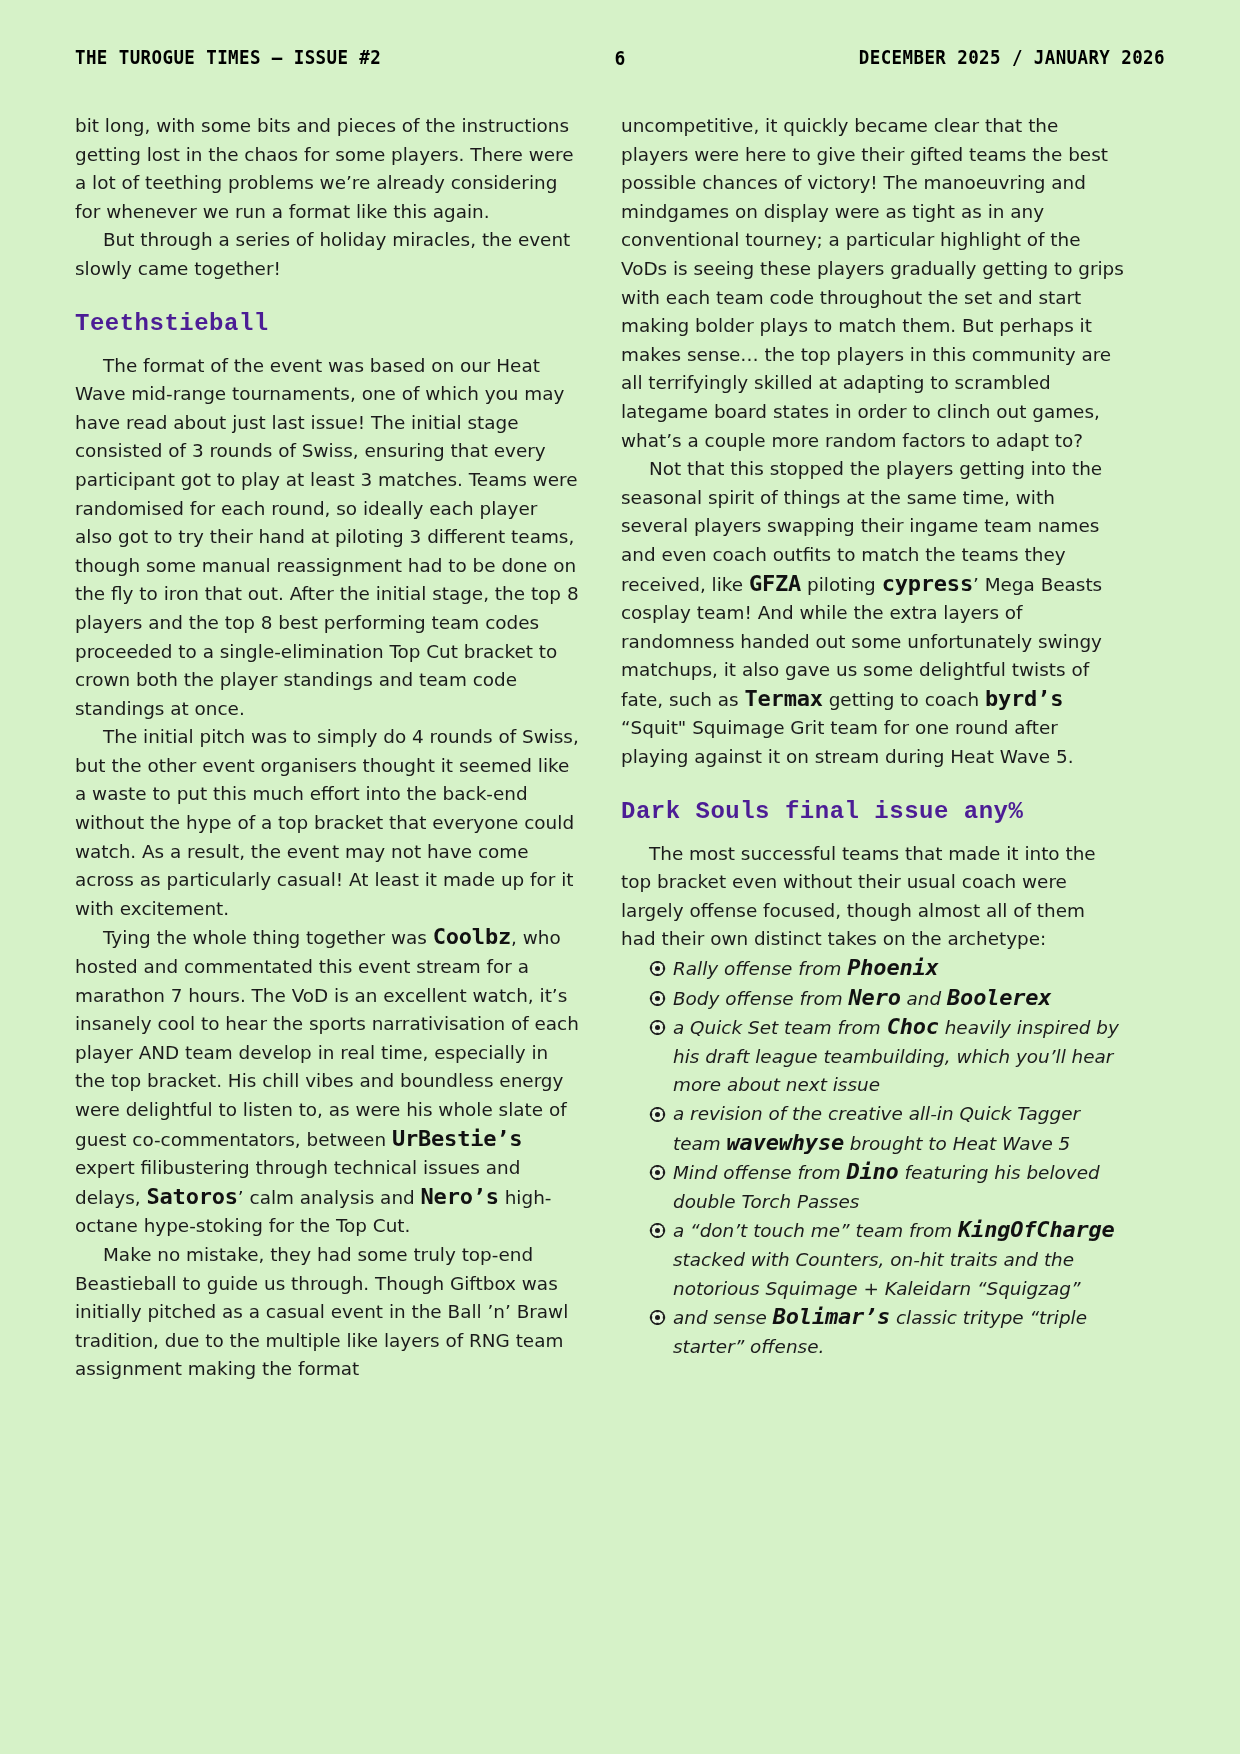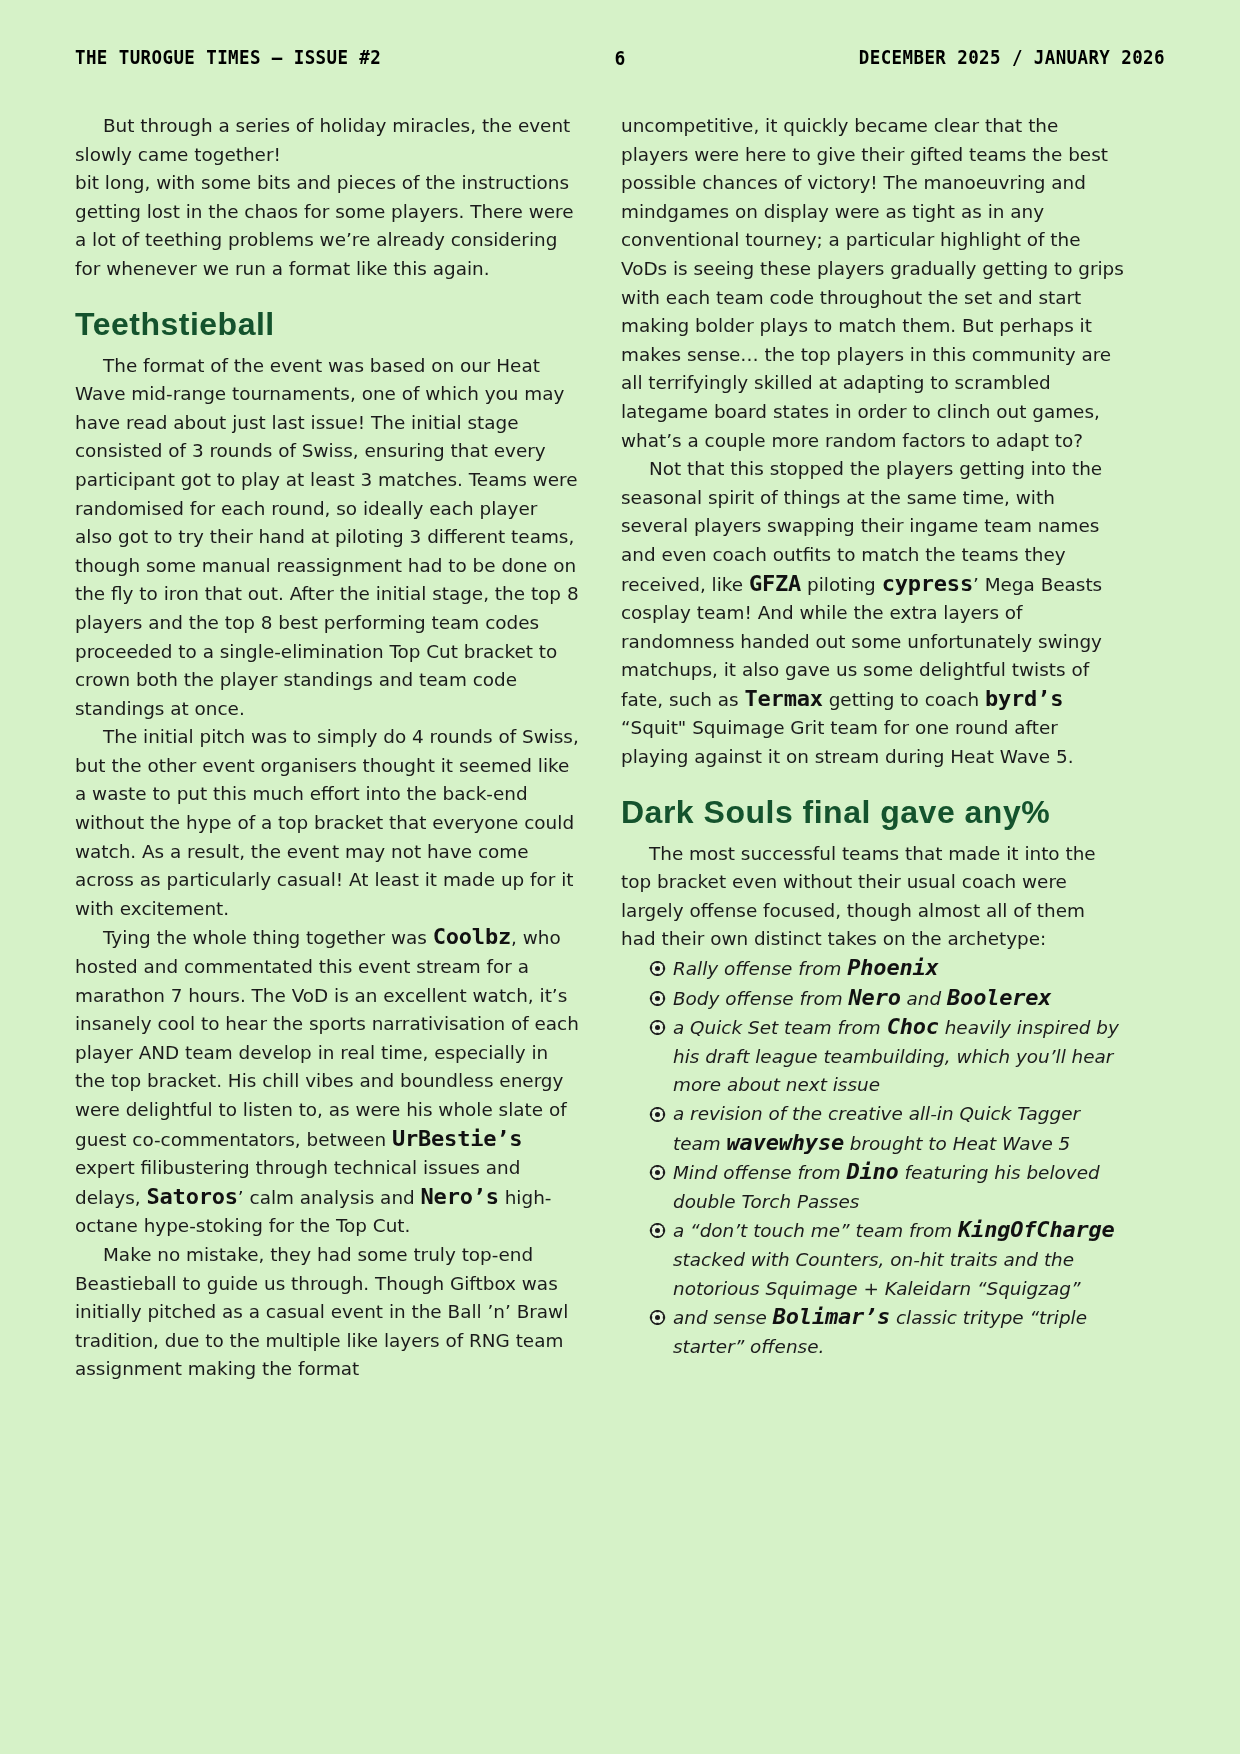--- a/index.html
+++ b/index.html
@@ -69,26 +69,26 @@
     font-size: 18.4px;
     line-height: 28.6px;
     color: #1b1b1b;
     text-align: left;
     -webkit-font-smoothing: antialiased;
   }
   p.body.indent { text-indent: 28px; }
 
   h2.section {
     margin: 24px 0 12px 0;
-    font-family: Liberation Sans, sans-serif;
+    font-family: Liberation Mono, monospace;
     font-weight: bold;
-    font-size: 32px;
+    font-size: 24px;
     letter-spacing: 0.5px;
     line-height: 32px;
-    color: #14532d;
+    color: #4c1d95;
     text-transform: none;
   }
 
   
   .tag {
     font-family: "DejaVu Sans Mono", monospace;
     font-weight: bold;
     font-size: 22px;
     letter-spacing: -0.2px;
     color: #111;
@@ -130,42 +130,42 @@
       <div class="masthead-left">The Turogue Times — Issue #2</div>
       <div class="masthead-center">6</div>
       <div class="masthead-right">December 2025 / January 2026</div>
     </div>
   </div>
 
   <div class="columns">
 
     <div class="col">
 
+      <p class="body">bit long, with some bits and pieces of the instructions getting lost in the chaos for some players. There were a lot of teething problems we’re already considering for whenever we run a format like this again.</p>
+
       <p class="body indent">But through a series of holiday miracles, the event slowly came together!</p>
-
-      <p class="body">bit long, with some bits and pieces of the instructions getting lost in the chaos for some players. There were a lot of teething problems we’re already considering for whenever we run a format like this again.</p>
 
       <h2 class="section">Teethstieball</h2>
 
       <p class="body indent">The format of the event was based on our Heat Wave mid-range tournaments, one of which you may have read about just last issue! The initial stage consisted of 3 rounds of Swiss, ensuring that every participant got to play at least 3 matches. Teams were randomised for each round, so ideally each player also got to try their hand at piloting 3 different teams, though some manual reassignment had to be done on the fly to iron that out. After the initial stage, the top 8 players and the top 8 best performing team codes proceeded to a single-elimination Top Cut bracket to crown both the player standings and team code standings at once.</p>
 
       <p class="body indent">The initial pitch was to simply do 4 rounds of Swiss, but the other event organisers thought it seemed like a waste to put this much effort into the back-end without the hype of a top bracket that everyone could watch. As a result, the event may not have come across as particularly casual! At least it made up for it with excitement.</p>
 
       <p class="body indent"><span>Tying the whole thing together was </span><span class="tag">Coolbz</span><span>, who hosted and commentated this event stream for a marathon 7 hours. The VoD is an excellent watch, it’s insanely cool to hear the sports narrativisation of each player AND team develop in real time, especially in the top bracket. His chill vibes and boundless energy were delightful to listen to, as were his whole slate of guest co-commentators, between </span><span class="tag">UrBestie’s</span><span> expert filibustering through technical issues and delays, </span><span class="tag">Satoros</span><span>’ calm analysis and </span><span class="tag">Nero’s</span><span> high-octane hype-stoking for the Top Cut.</span></p>
 
       <p class="body indent">Make no mistake, they had some truly top-end Beastieball to guide us through. Though Giftbox was initially pitched as a casual event in the Ball ’n’ Brawl tradition, due to the multiple like layers of RNG team assignment making the format</p>
     </div>
 
     <div class="col">
 
       <p class="body">uncompetitive, it quickly became clear that the players were here to give their gifted teams the best possible chances of victory! The manoeuvring and mindgames on display were as tight as in any conventional tourney; a particular highlight of the VoDs is seeing these players gradually getting to grips with each team code throughout the set and start making bolder plays to match them. But perhaps it makes sense… the top players in this community are all terrifyingly skilled at adapting to scrambled lategame board states in order to clinch out games, what’s a couple more random factors to adapt to?</p>
 
       <p class="body indent"><span>Not that this stopped the players getting into the seasonal spirit of things at the same time, with several players swapping their ingame team names and even coach outfits to match the teams they received, like </span><span class="tag">GFZA</span><span> piloting </span><span class="tag">cypress</span><span>’ Mega Beasts cosplay team! And while the extra layers of randomness handed out some unfortunately swingy matchups, it also gave us some delightful twists of fate, such as </span><span class="tag">Termax</span><span> getting to coach </span><span class="tag">byrd’s</span><span> “Squit" Squimage Grit team for one round after playing against it on stream during Heat Wave 5.</span></p>
 
-      <h2 class="section">Dark Souls final gave any%</h2>
+      <h2 class="section">Dark Souls final issue any%</h2>
 
       <p class="body indent">The most successful teams that made it into the top bracket even without their usual coach were largely offense focused, though almost all of them had their own distinct takes on the archetype:</p>
 
       <ul class="balls">
 
         <li>
           <span class="ball">
             <svg width="17" height="17" viewBox="0 0 17 17" aria-hidden="true">
               <circle cx="8.5" cy="8.5" r="7.6" fill="#1b1b1b"></circle>
               <circle cx="8.5" cy="8.5" r="5.9" fill="#e9f8e0"></circle>

